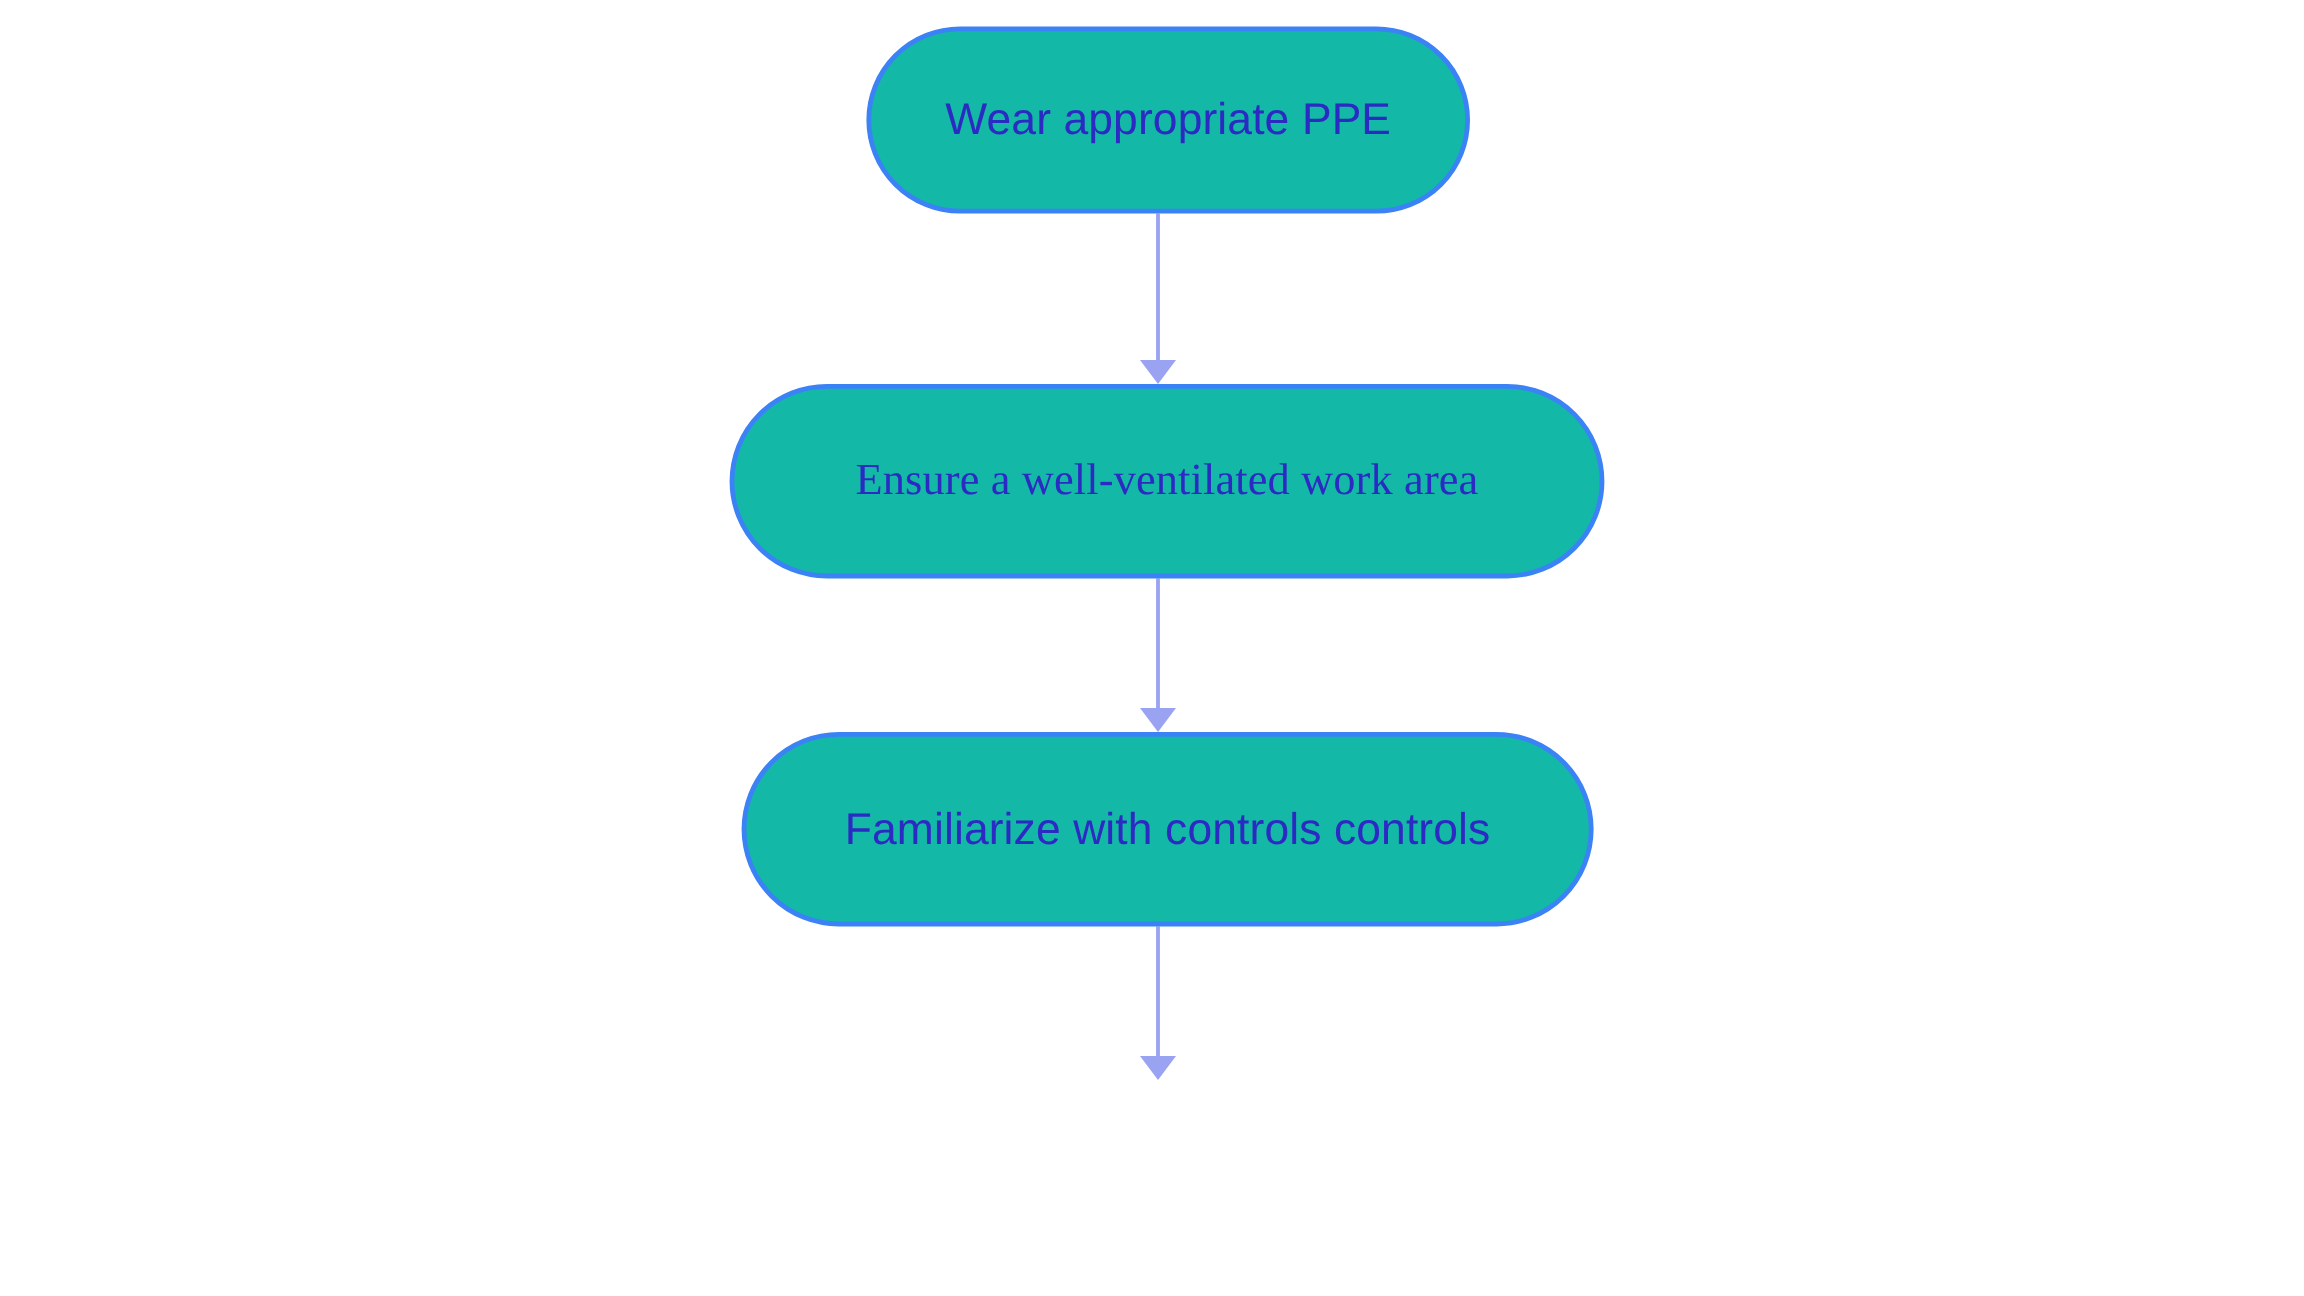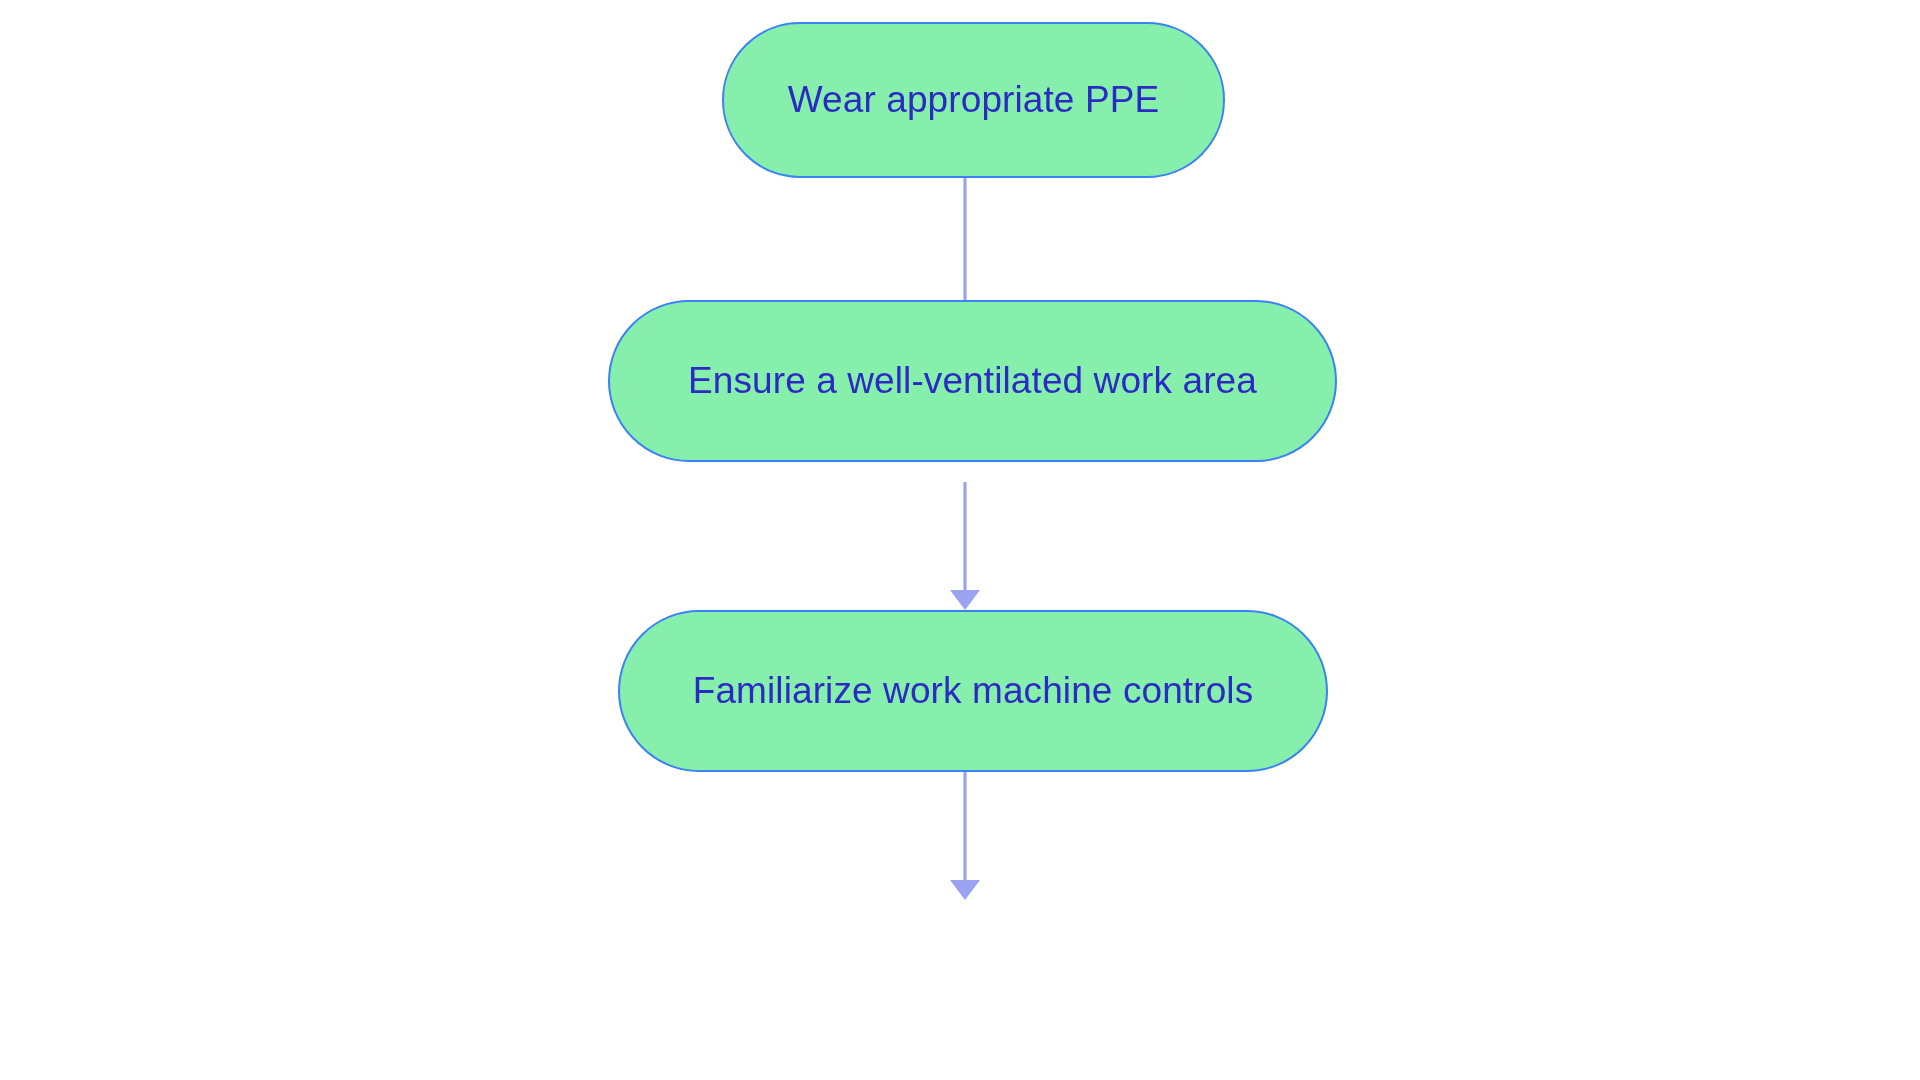--- a/index.html
+++ b/index.html
@@ -21,22 +21,22 @@
     height: 1080px;
     background: #ffffff;
   }
 
   .flow-node {
     position: absolute;
     box-sizing: border-box;
     display: flex;
     align-items: center;
     justify-content: center;
-    background: #86efac;
-    border: 2px solid #3b82f6;
+    background: #14b8a6;
+    border: 4px solid #3b82f6;
     border-radius: 999px;
     color: #2b2bc4;
     text-align: right;
     white-space: nowrap;
     user-select: none;
   }
 
   .flow-node-label {
     font-size: 37px;
     font-weight: 400;
@@ -48,23 +48,24 @@
   
   #node-1 {
     left: 722px;
     top: 22px;
     width: 503px;
     height: 156px;
   }
   
   #node-2 {
     left: 608px;
-    top: 300px;
+    top: 320px;
     width: 729px;
     height: 162px;
+    font-family: Liberation Serif, serif;
   }
   
   #node-3 {
     left: 618px;
     top: 610px;
     width: 710px;
     height: 162px;
   }
   
   #node-4 {
@@ -117,17 +118,17 @@
 
   <div class="flow-node" id="node-1">
     <span class="flow-node-label">Wear appropriate PPE</span>
   </div>
 
   <div class="flow-node" id="node-2">
     <span class="flow-node-label">Ensure a well-ventilated work area</span>
   </div>
 
   <div class="flow-node" id="node-3">
-    <span class="flow-node-label">Familiarize work machine controls</span>
+    <span class="flow-node-label">Familiarize with controls controls</span>
   </div>
 
 
 </div>
 
 </body></html>

